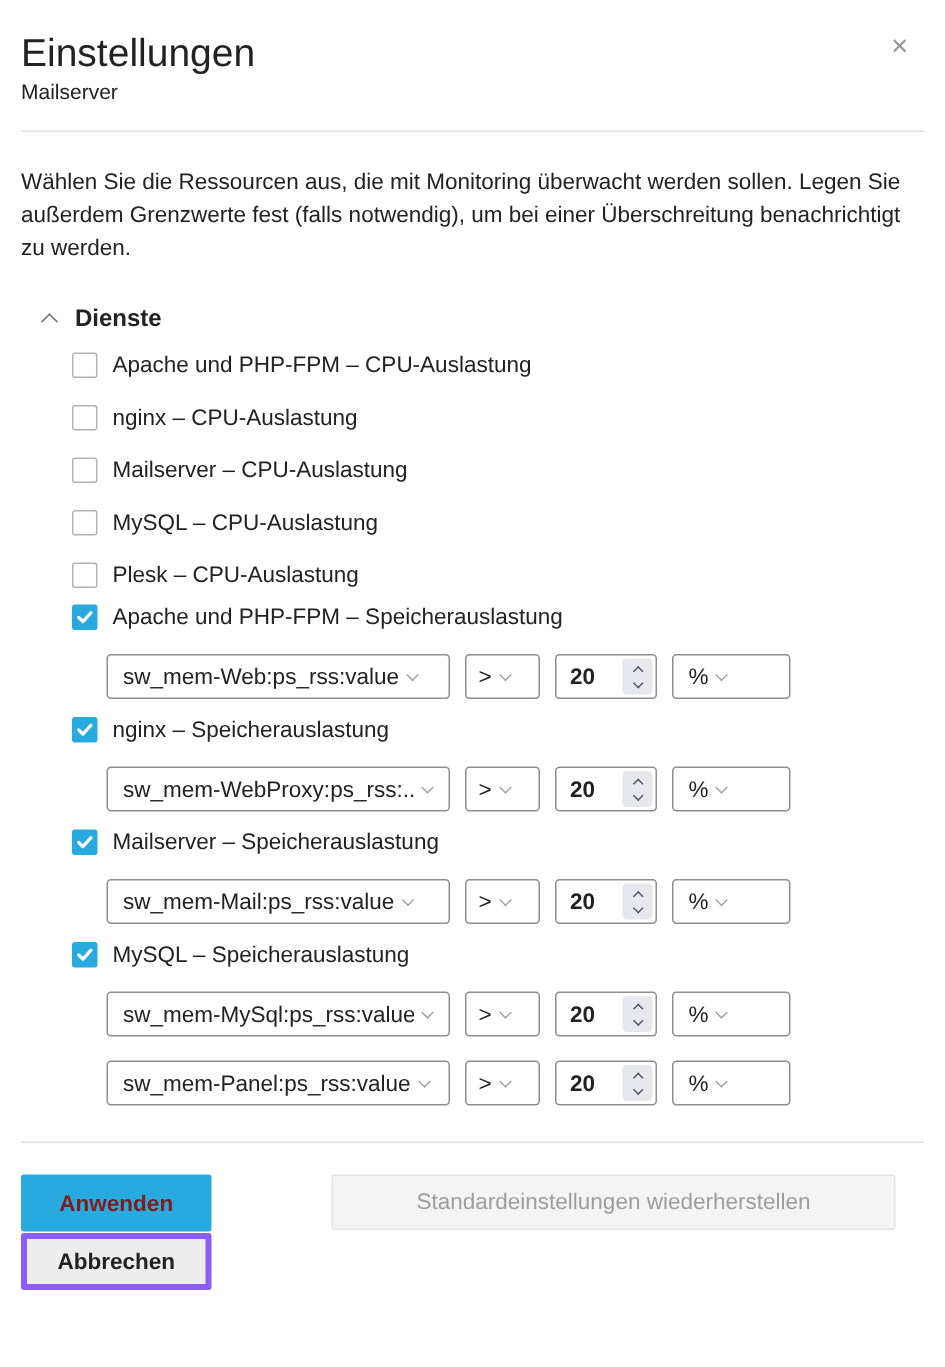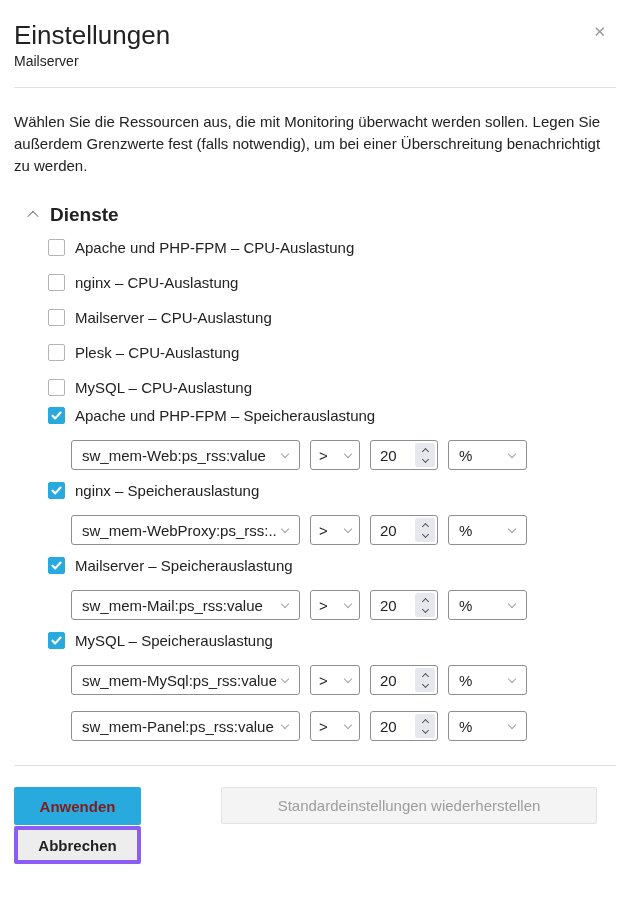--- a/index.html
+++ b/index.html
@@ -24,21 +24,21 @@
   
   .descr { margin-top:23px; font-size:15px; line-height:22px; color:#222; max-width:604px; }
 
   
   .section-header { display:flex; align-items:center; margin:27px 0 0 15px; }
   .collapse-caret {
     width:8px; height:8px; flex:none;
     border-left:1.6px solid #737373; border-top:1.6px solid #737373;
     transform:rotate(45deg) translate(1px,1px);
   }
-  .section-title { font-size:19px; font-weight:700; margin-left:13px; color:#222; }
+  .section-title { font-size:16px; font-weight:700; margin-left:13px; color:#222; }
 
   .service-list { margin-top:13px; margin-left:34px; }
   .item { margin-bottom:18px; }
   .service-list .item:nth-child(5) { margin-bottom:11px; }
   .item.has-threshold { margin-bottom:12px; }
 
   .check-row { display:flex; align-items:center; }
   .checkbox {
     width:17px; height:17px; flex:none;
     border:1px solid #b4b4b4; border-radius:2px; background:#fff;
@@ -49,42 +49,42 @@
   .checkbox svg polyline { fill:none; stroke:#fff; stroke-width:2.4; stroke-linecap:round; stroke-linejoin:round; }
   .checkbox.checked { background:#28aade; border-color:#28aade; }
   .checkbox.checked svg { display:block; }
   .check-label { margin-left:10px; font-size:15px; line-height:17px; }
 
   .controls { display:none; margin:16px 0 0 23px; }
   .item.has-threshold .controls { display:flex; gap:10px; }
   .select {
     height:30px; background:#fff;
     border:1px solid #8e8e8e; border-radius:3px;
-    display:flex; align-items:center; justify-content:space-between;
+    display:flex; align-items:center; 
     padding:0 11px 0 10px; cursor:pointer;
   }
   .select.metric { width:229px; }
   .select.op { width:50px; padding:0 8px; }
   .select.unit { width:79px; }
   .select-value { font-size:15px; color:#222; white-space:nowrap; overflow:hidden; }
   .chev {
     width:6px; height:6px; flex:none; margin-left:6px; margin-top:-3px;
     border-right:1.4px solid #a2a2a2; border-bottom:1.4px solid #a2a2a2;
     transform:rotate(45deg);
   }
 
   .numbox {
     width:68px; height:30px; background:#fff;
     border:1px solid #8e8e8e; border-radius:3px;
     display:flex; align-items:center;
   }
   .numinput {
     border:none; outline:none; background:transparent;
     width:36px; padding-left:9px;
-    font-family:"Liberation Sans", sans-serif; font-size:15px; color:#222;
+    font-family:"Liberation Sans", sans-serif; font-size:15px; color:#222;font-weight:bold;
   }
   .spinner {
     width:20px; height:24px; margin-left:auto; margin-right:2px;
     background:#e7e7ee; border-radius:3px;
     display:flex; flex-direction:column; align-items:center; justify-content:center;
     cursor:pointer;
   }
   .spin-up {
     width:5px; height:5px; margin-bottom:1.5px;
     border-left:1.3px solid #55555f; border-top:1.3px solid #55555f;
@@ -153,30 +153,30 @@
       </span>
       <span class="check-label">Mailserver – CPU-Auslastung</span>
     </div>
 
   </div>
     <div class="item">
     <div class="check-row">
       <span class="checkbox">
         
       </span>
+      <span class="check-label">MySQL – CPU-Auslastung</span>
+    </div>
+
+  </div>
+    <div class="item">
+    <div class="check-row">
+      <span class="checkbox">
+        
+      </span>
       <span class="check-label">Plesk – CPU-Auslastung</span>
-    </div>
-
-  </div>
-    <div class="item">
-    <div class="check-row">
-      <span class="checkbox">
-        
-      </span>
-      <span class="check-label">MySQL – CPU-Auslastung</span>
     </div>
 
   </div>
     <div class="item has-threshold">
     <div class="check-row">
       <span class="checkbox checked">
         <svg viewBox="0 0 12 10">
             <polyline points="1.6,5.2 4.6,8.2 10.5,1.7"></polyline>
           </svg>
       </span>

